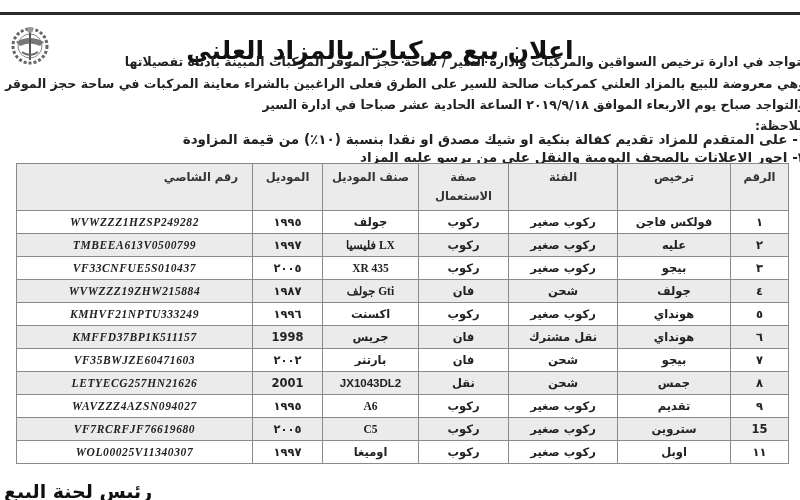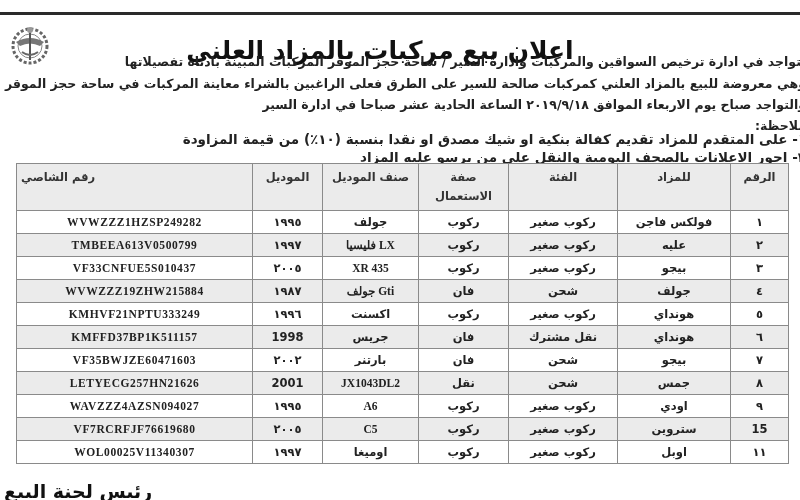--- a/index.html
+++ b/index.html
@@ -36,31 +36,31 @@
     }
     table.vehicles th, table.vehicles td {
       border: 1px solid #8a8a8a; padding: 0 4px; text-align: center;
       overflow: hidden; white-space: nowrap;
     }
     table.vehicles th {
       background: #ebebeb; height: 42px; vertical-align: top; padding-top: 4px;
       font-size: 11.5px; font-weight: bold; color: #333; line-height: 19px;
       white-space: normal;
     }
-    table.vehicles th.chassis-h { text-align: left; padding-right: 14px; }
+    table.vehicles th.chassis-h { text-align: right; padding-right: 14px; }
     table.vehicles td { height: 22px; font-size: 11.5px; font-weight: bold; color: #222; }
     table.vehicles tr:nth-child(even) td { background: #ebebeb; }
     td.chassis {
       font-family: "Liberation Serif", serif; font-weight: normal;
       font-size: 16.5px; letter-spacing: 0.6px; color: #1a1a1a;
-      text-align: right; direction: ltr; padding-right: 14px;
+      text-align: right; direction: ltr; padding-right: 14px; font-style: italic;
     }
     td.model { font-size: 10.5px; }
     td.brand-latin { font-family: Liberation Serif, serif; font-weight: normal; font-size: 15px; }
-    td.brand-small { font-family: Liberation Serif, serif; font-weight: normal; font-size: 11px; }
+    td.brand-small { font-family: Liberation Sans, sans-serif; font-weight: normal; font-size: 11px; }
     .signature {
       position: absolute; left: 4px; top: 480px; direction: rtl;
       font-size: 19px; font-weight: bold; color: #111;
     }
   </style>
 </head>
 <body>
 
 <div class="top-rule"></div>
 
@@ -90,21 +90,21 @@
       <col style="width:113px">
       <col style="width:109px">
     <col style="width:90px">
       <col style="width:96px">
       <col style="width:70px">
       <col style="width:236px">
   </colgroup>
   <thead>
     <tr>
       <th>الرقم</th>
-      <th>للمزاد</th>
+      <th>ترخيص</th>
       <th>الفئة</th>
       <th>صفة الاستعمال</th>
       <th>صنف الموديل</th>
       <th>الموديل</th>
       <th class="chassis-h">رقم الشاصي</th>
     </tr>
   </thead>
   <tbody>
     <tr>
       <td>١</td>
@@ -173,21 +173,21 @@
       <td>٨</td>
       <td>جمس</td>
       <td>شحن</td>
       <td>نقل</td>
       <td class="brand-small">JX1043DL2</td>
       <td class="model">2001</td>
       <td class="chassis">LETYECG257HN21626</td>
     </tr>
     <tr>
       <td>٩</td>
-      <td>اودي</td>
+      <td>تقديم</td>
       <td>ركوب صغير</td>
       <td>ركوب</td>
       <td class="brand-latin">A6</td>
       <td class="model">١٩٩٥</td>
       <td class="chassis">WAVZZZ4AZSN094027</td>
     </tr>
     <tr>
       <td>15</td>
       <td>ستروين</td>
       <td>ركوب صغير</td>

